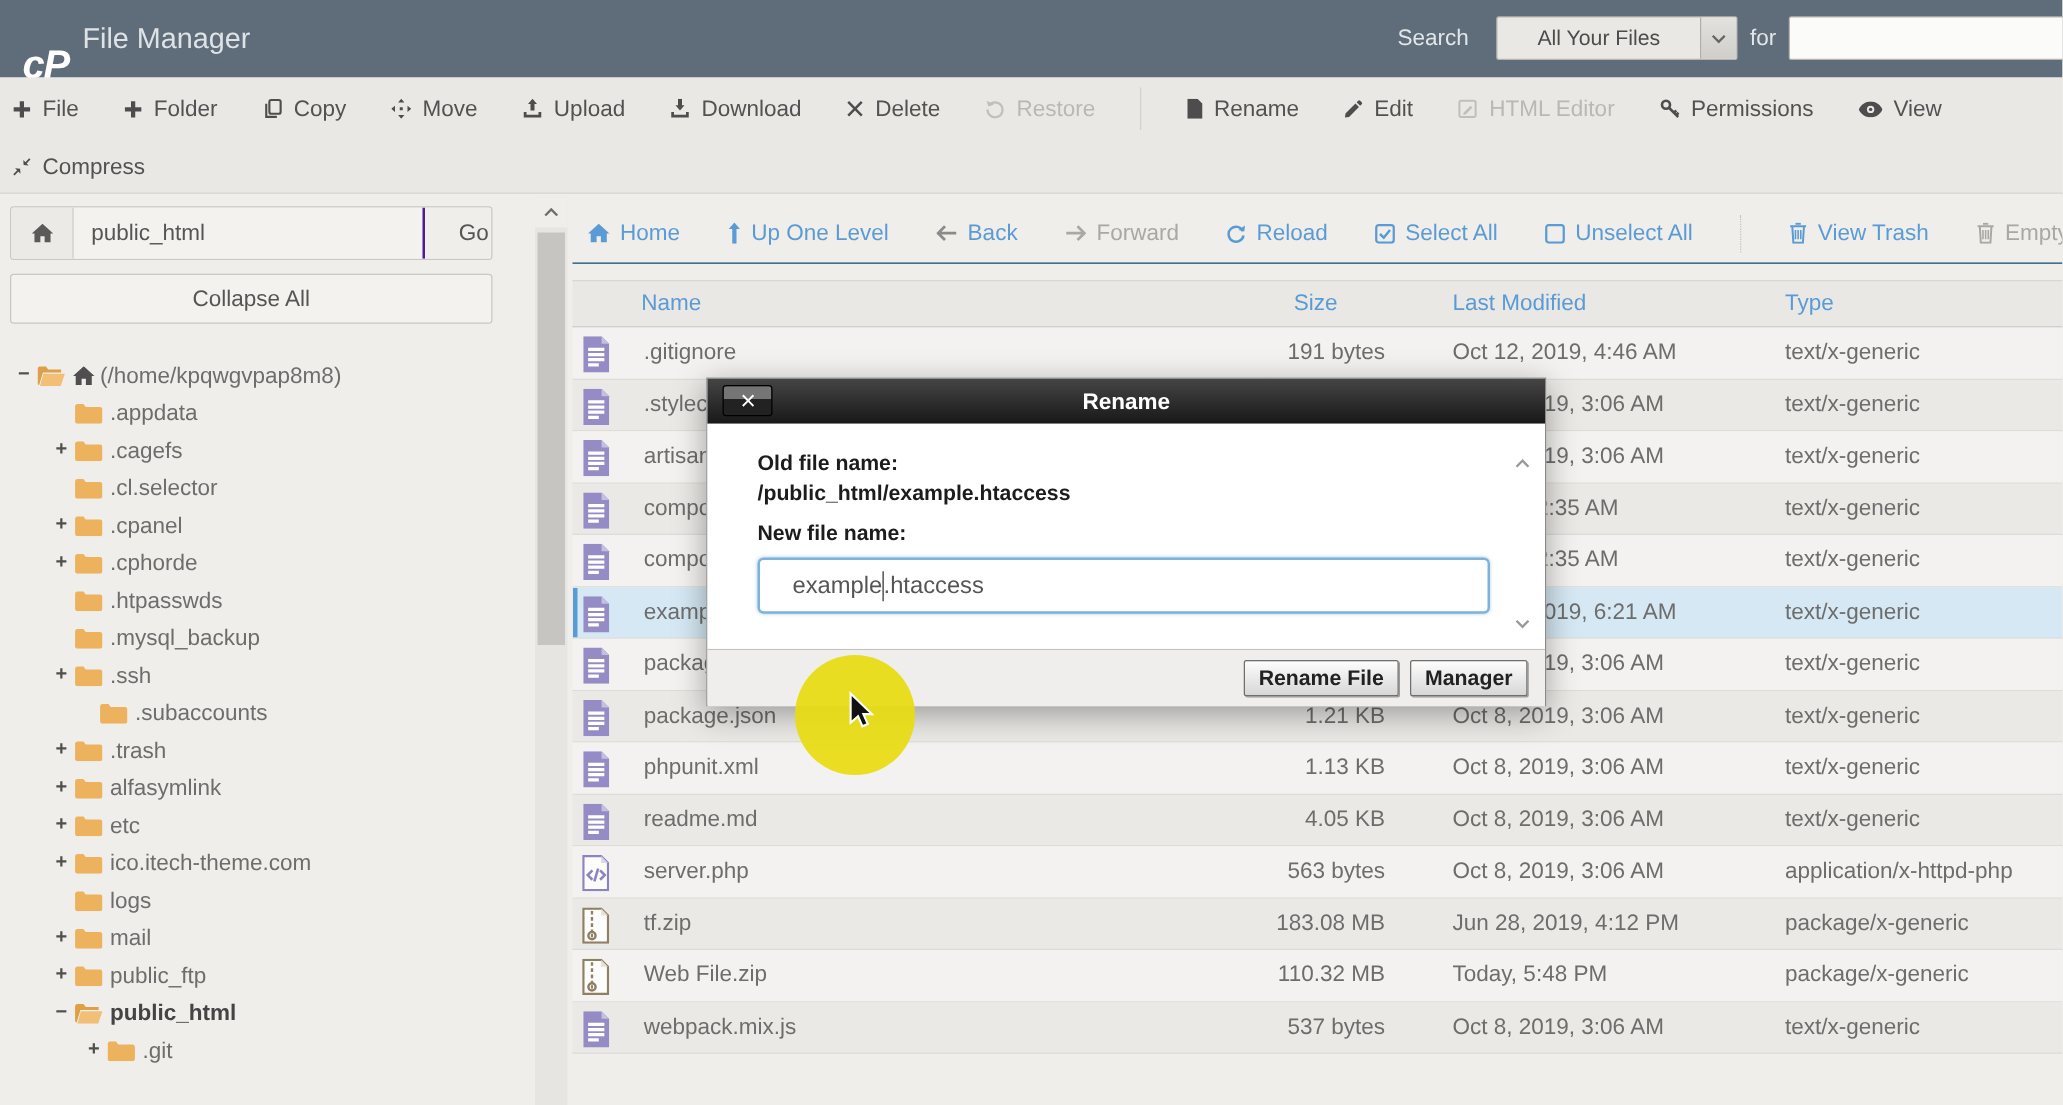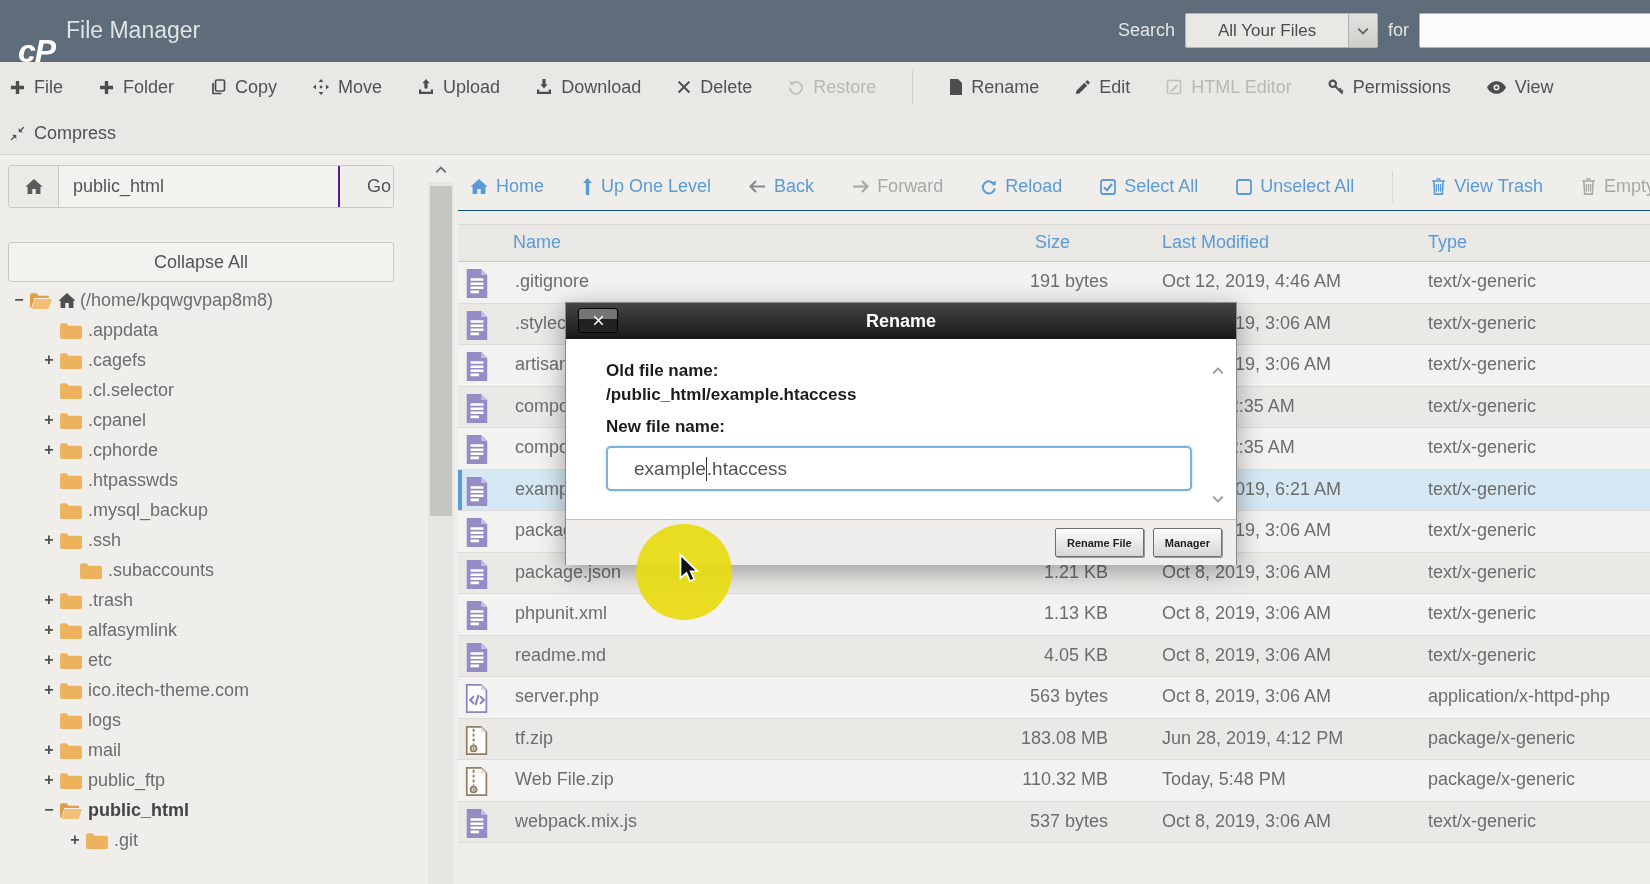--- a/index.html
+++ b/index.html
@@ -8,21 +8,21 @@
   #stage { position:relative; width:1650px; height:884px; overflow:hidden; }
 
   
   .hdr { position:absolute; left:0; top:0; width:1650px; height:62px; background:#5e6d79; }
   .logo { position:absolute; left:18px; top:11px; font-size:32px; font-weight:bold; font-style:italic;
           color:#fff; letter-spacing:-1px;margin-top:22px; }
   .hdr-title { position:absolute; left:66px; top:17px; font-size:23px; color:#dfe3e5; }
   .searchbar { position:absolute; left:1118px; top:13px; display:flex; align-items:center; gap:10px; }
   .searchbar .lbl { color:#e2e6e8; font-size:18px; }
   .scope { width:193px; height:35px; background:#e9e8e5; border:1px solid #b6b5b3; border-radius:2px;
-           display:flex; align-items:center; position:relative; }
+           display:flex; align-items:center; position:relative;margin-left:12px; }
   .scope .sc-val { flex:1; text-align:center; font-size:17px; color:#4c4c4c; }
   .scope .sc-btn { width:29px; height:100%; border-left:1px solid #b0afad;
                    background:linear-gradient(#e3e2df,#cfcecb); display:flex; align-items:center; justify-content:center; color:#666; }
   .search-input { width:245px; height:35px; border:1px solid #b6b5b3; background:#fbfbfa; border-radius:2px;
                   font-size:17px; padding:0 8px; color:#444; }
 
   
   .tbar { position:absolute; left:0; top:62px; width:1650px; height:93px; background:#e9e8e5;
           border-bottom:1px solid #d6d5d2; }
   .trow { display:flex; align-items:center; height:50px; padding-left:10px; white-space:nowrap; }
@@ -39,21 +39,21 @@
   .pathbar { position:absolute; left:8px; top:10px; width:386px; height:43px; display:flex;
              border:1px solid #c9c8c5; border-radius:3px; background:#f3f2ef; overflow:hidden; }
   .home-btn { width:50px; border-right:1px solid #c9c8c5; background:#eceae7; display:flex;
               align-items:center; justify-content:center; color:#5a5a5a; cursor:pointer; }
   .path-input { flex:1; border:0; background:#f3f2ef; font-size:18px; color:#555; padding:0 14px;
                 font-family:"Liberation Sans", sans-serif; }
   .go-btn { width:55px; border-left:2px solid #4c1d95; background:#efeeeb; display:flex; align-items:center;
             justify-content:center; font-size:18px; color:#555; cursor:pointer;padding-left:25px; }
   .collapse-btn { position:absolute; left:8px; top:64px; width:386px; height:40px; background:#f3f2ef;
                   border:1px solid #c9c8c5; border-radius:3px; display:flex; align-items:center;
-                  justify-content:center; font-size:18px; color:#555; cursor:pointer;margin-top:23px; }
+                  justify-content:center; font-size:18px; color:#555; cursor:pointer; }
   .tree { position:absolute; left:0; top:130px; width:408px; }
   .tree-row { height:30px; display:flex; align-items:center; font-size:18px; color:#6d6d6d; cursor:pointer; }
   .tgl { width:18px; text-align:center; font-weight:bold; color:#4f4f4f; font-size:16px; flex:none; }
   .tico { display:inline-flex; margin:0 6px 0 2px; flex:none; }
   .hico { display:inline-flex; margin-right:4px; color:#4f4f4f; flex:none; }
   .tree-row .tl-bold { font-weight:bold; color:#444; }
 
   
   .mscroll { position:absolute; left:428px; top:158px; width:26px; height:726px; background:#e6e5e2; }
   .mscroll .sb-up { height:24px; display:flex; align-items:center; justify-content:center; color:#6e6e6e; background:#efeeeb; }
@@ -101,21 +101,21 @@
   .m-input { margin-top:9px; width:586px; height:45px; border:2px solid #7fb2d9; border-radius:5px;
              box-shadow:0 0 3px rgba(127,178,217,.6); display:flex; align-items:center;
              padding-left:26px; font-size:19px; color:#555; background:#fff; }
   .caret { display:inline-block; width:1px; height:24px; background:#333; animation:blink 1s steps(1) infinite; }
   @keyframes blink { 50% { opacity:0; } }
   .m-scroll { position:absolute; right:10px; top:28px; bottom:10px; width:16px; }
   .m-scroll .a { position:absolute; left:0; width:16px; height:14px; color:#9a9a9a; display:flex; justify-content:center; }
   .m-scroll .a.up { top:0; } .m-scroll .a.dn { bottom:0; }
   .m-foot { height:46px; background:#efeeec; border-top:1px solid #c2c1be; display:flex; align-items:center;
             justify-content:flex-end; gap:9px; padding-right:14px; }
-  .btn { font-family:"Liberation Sans", sans-serif; font-weight:bold; font-size:11px; color:#222;
+  .btn { font-family:"Liberation Sans", sans-serif; font-weight:bold; font-size:17px; color:#222;
          background:linear-gradient(#fdfdfd,#d7d7d7); border:1px solid #6f6f6f; border-radius:2px;
          box-shadow:1px 1px 0 #9a9a9a; padding:3px 11px; height:29px; cursor:pointer; }
 
   
   .spot { position:absolute; left:636px; top:524px; width:96px; height:96px; border-radius:50%;
           background:#e8dc12; opacity:.93; z-index:100; }
   .cursor { position:absolute; left:672px; top:552px; z-index:101; }
 </style>
 </head>
 <body>

